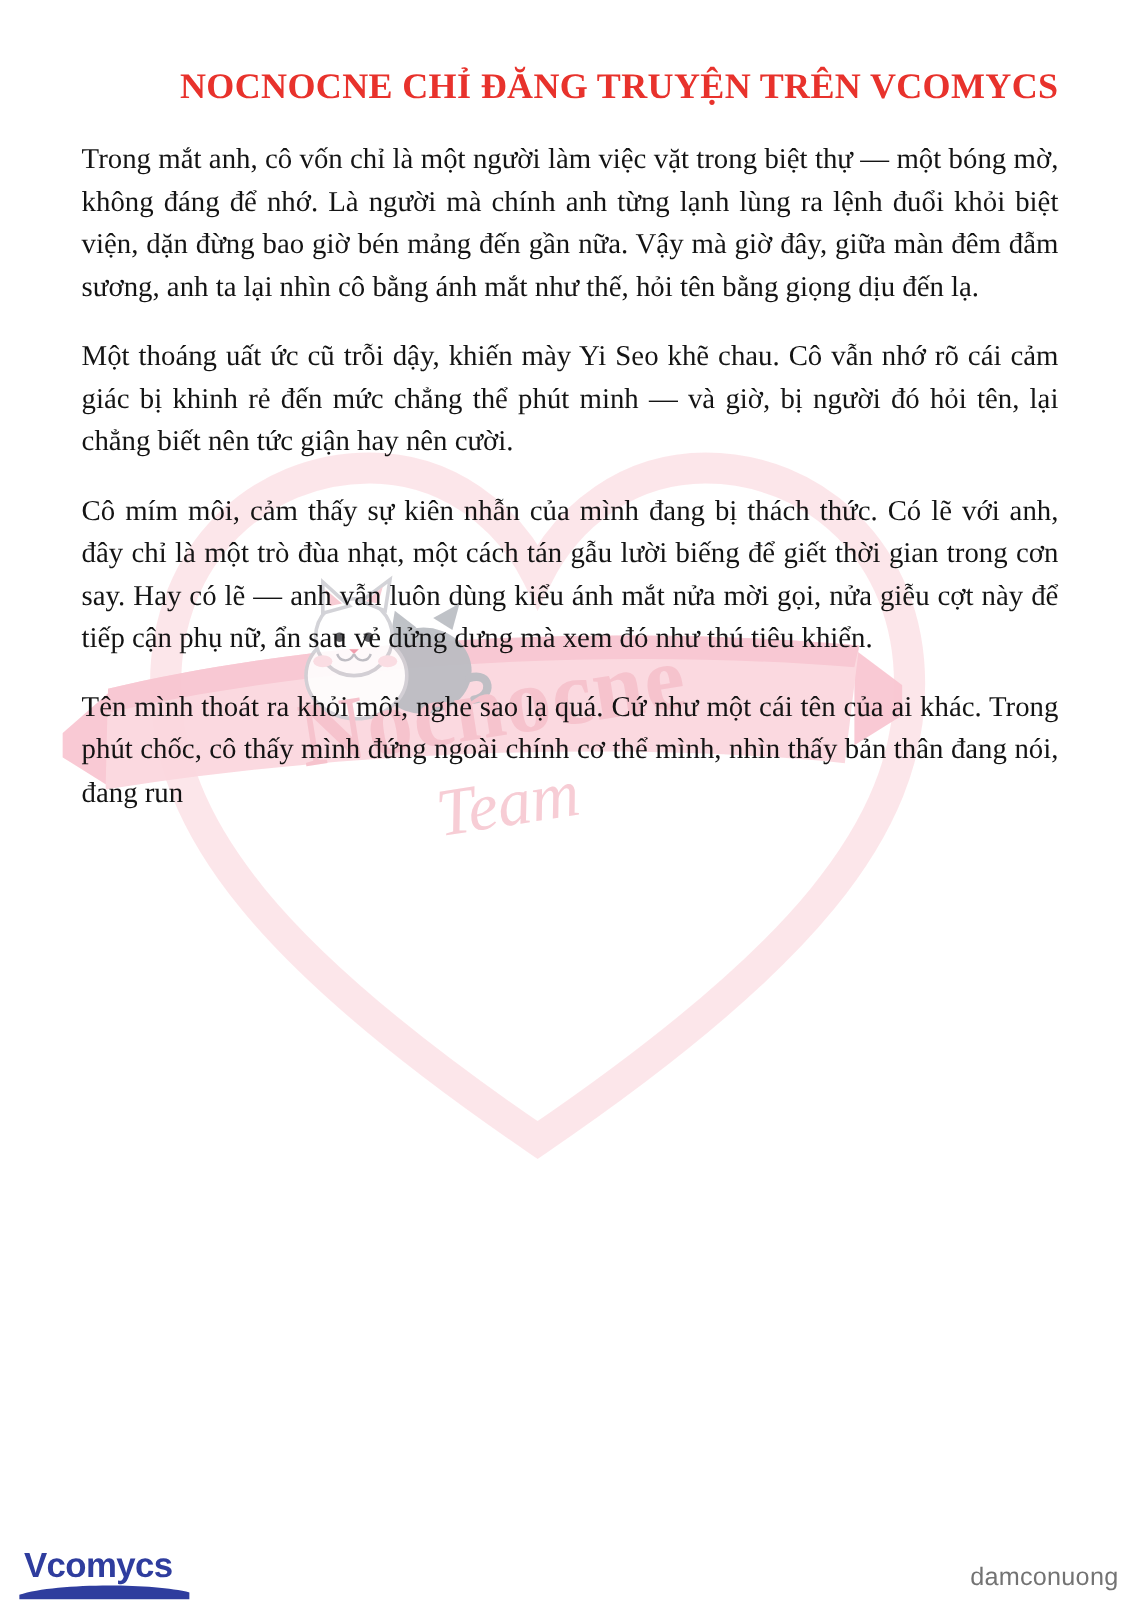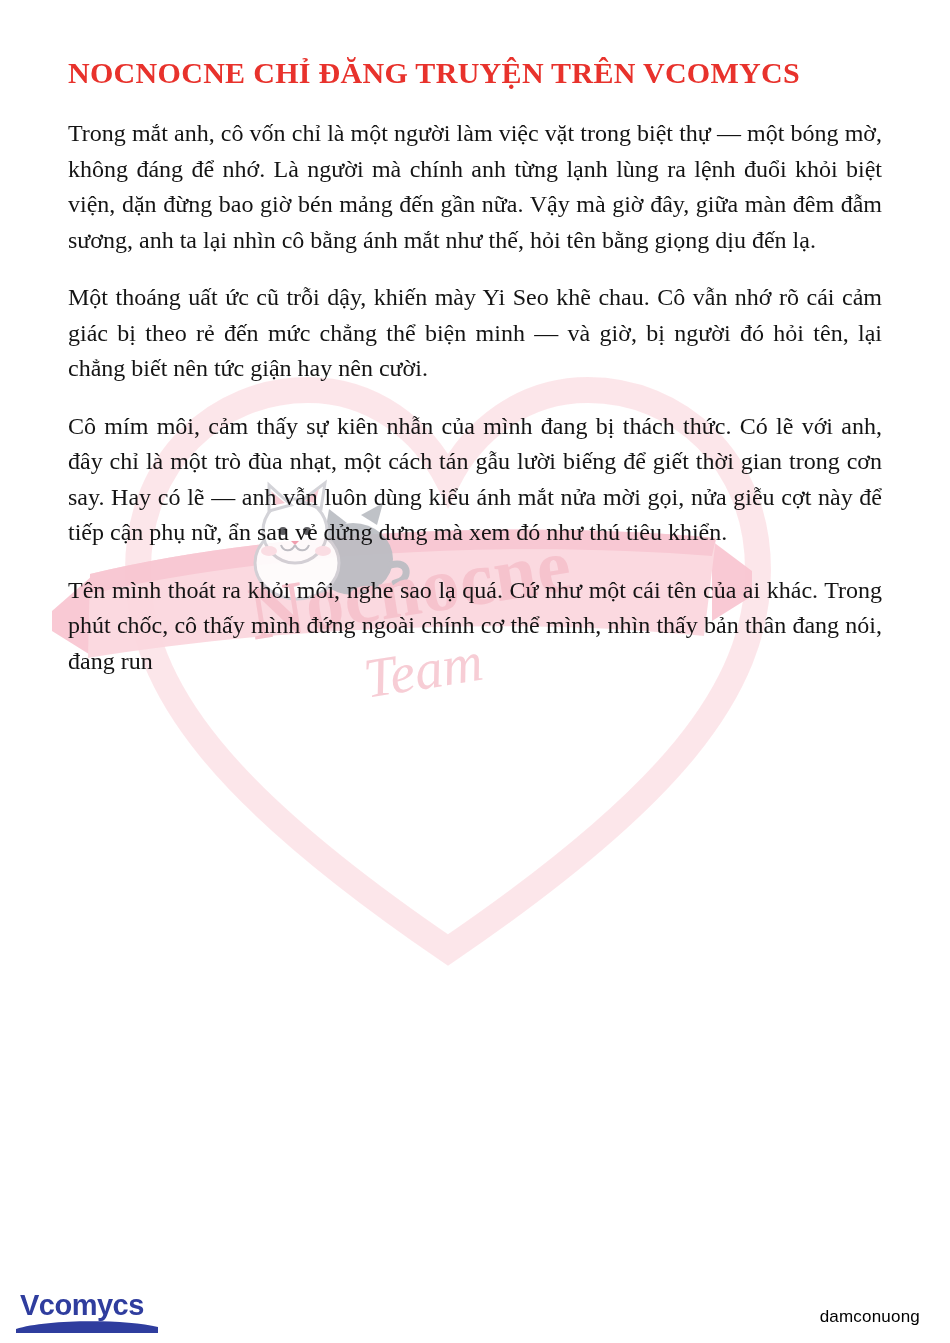--- a/index.html
+++ b/index.html
@@ -84,21 +84,21 @@
   }
 
   
   .content {
     position: relative;
     z-index: 2;
     padding: 48px 68px 0 68px;
   }
 
   .banner {
-    text-align: left;
+    text-align: right;
     color: #e8322c;
     font-size: 30px;
     font-weight: bold;
     font-family: "Liberation Serif", serif;
     letter-spacing: 0.3px;
     margin: 8px 0 26px 0;
     white-space: nowrap;
   }
 
   p.para {
@@ -109,21 +109,21 @@
     text-align: justify;
     text-justify: inter-word;
     font-family: "Liberation Serif", serif;
   }
   p.para:last-child { margin-bottom: 0; }
 
   
   .footer {
     position: absolute;
     left: 0;
-    right: 12px;
+    right: 0;
     bottom: 0;
     height: 78px;
     z-index: 3;
   }
   .footer-logo {
     position: absolute;
     left: 14px;
     bottom: 8px;
     width: 148px;
     height: 54px;
@@ -146,22 +146,22 @@
     left: 2px;
     bottom: 2px;
     width: 142px;
     height: 14px;
   }
   .footer-credit {
     position: absolute;
     right: 18px;
     bottom: 16px;
     font-family: "Liberation Sans", sans-serif;
-    font-size: 17px;
-    color: #000000;
+    font-size: 21px;
+    color: #737373;
     letter-spacing: 0.2px;
   }
 </style>
 </head>
 <body>
 
 <div class="page">
 
   <div class="watermark-layer">
 
@@ -201,21 +201,21 @@
     <div class="wm-text">
       <div class="wm-main">Nocnocne</div>
       <div class="wm-sub">Team</div>
     </div>
   </div>
 
   <div class="content">
     <div class="banner">NOCNOCNE CHỈ ĐĂNG TRUYỆN TRÊN VCOMYCS</div>
 
     <p class="para">Trong mắt anh, cô vốn chỉ là một người làm việc vặt trong biệt thự — một bóng mờ, không đáng để nhớ. Là người mà chính anh từng lạnh lùng ra lệnh đuổi khỏi biệt viện, dặn đừng bao giờ bén mảng đến gần nữa. Vậy mà giờ đây, giữa màn đêm đẫm sương, anh ta lại nhìn cô bằng ánh mắt như thế, hỏi tên bằng giọng dịu đến lạ.</p>
-    <p class="para">Một thoáng uất ức cũ trỗi dậy, khiến mày Yi Seo khẽ chau. Cô vẫn nhớ rõ cái cảm giác bị theo rẻ đến mức chẳng thể biện minh — và giờ, bị người đó hỏi tên, lại chẳng biết nên tức giận hay nên cười.</p>
+    <p class="para">Một thoáng uất ức cũ trỗi dậy, khiến mày Yi Seo khẽ chau. Cô vẫn nhớ rõ cái cảm giác bị khinh rẻ đến mức chẳng thể phút minh — và giờ, bị người đó hỏi tên, lại chẳng biết nên tức giận hay nên cười.</p>
     <p class="para">Cô mím môi, cảm thấy sự kiên nhẫn của mình đang bị thách thức. Có lẽ với anh, đây chỉ là một trò đùa nhạt, một cách tán gẫu lười biếng để giết thời gian trong cơn say. Hay có lẽ — anh vẫn luôn dùng kiểu ánh mắt nửa mời gọi, nửa giễu cợt này để tiếp cận phụ nữ, ẩn sau vẻ dửng dưng mà xem đó như thú tiêu khiển.</p>
     <p class="para">Tên mình thoát ra khỏi môi, nghe sao lạ quá. Cứ như một cái tên của ai khác. Trong phút chốc, cô thấy mình đứng ngoài chính cơ thể mình, nhìn thấy bản thân đang nói, đang run</p>
   </div>
 
   <div class="footer">
     <div class="footer-logo">
       <div class="logo-text"><span class="v">V</span><span>comycs</span></div>
       <svg class="logo-swoosh" viewBox="0 0 142 14">
         <path d="M0 10 C 30 0, 110 0, 142 8 L 142 14 L 0 14 Z" fill="#2f3d9e"></path>
       </svg>

